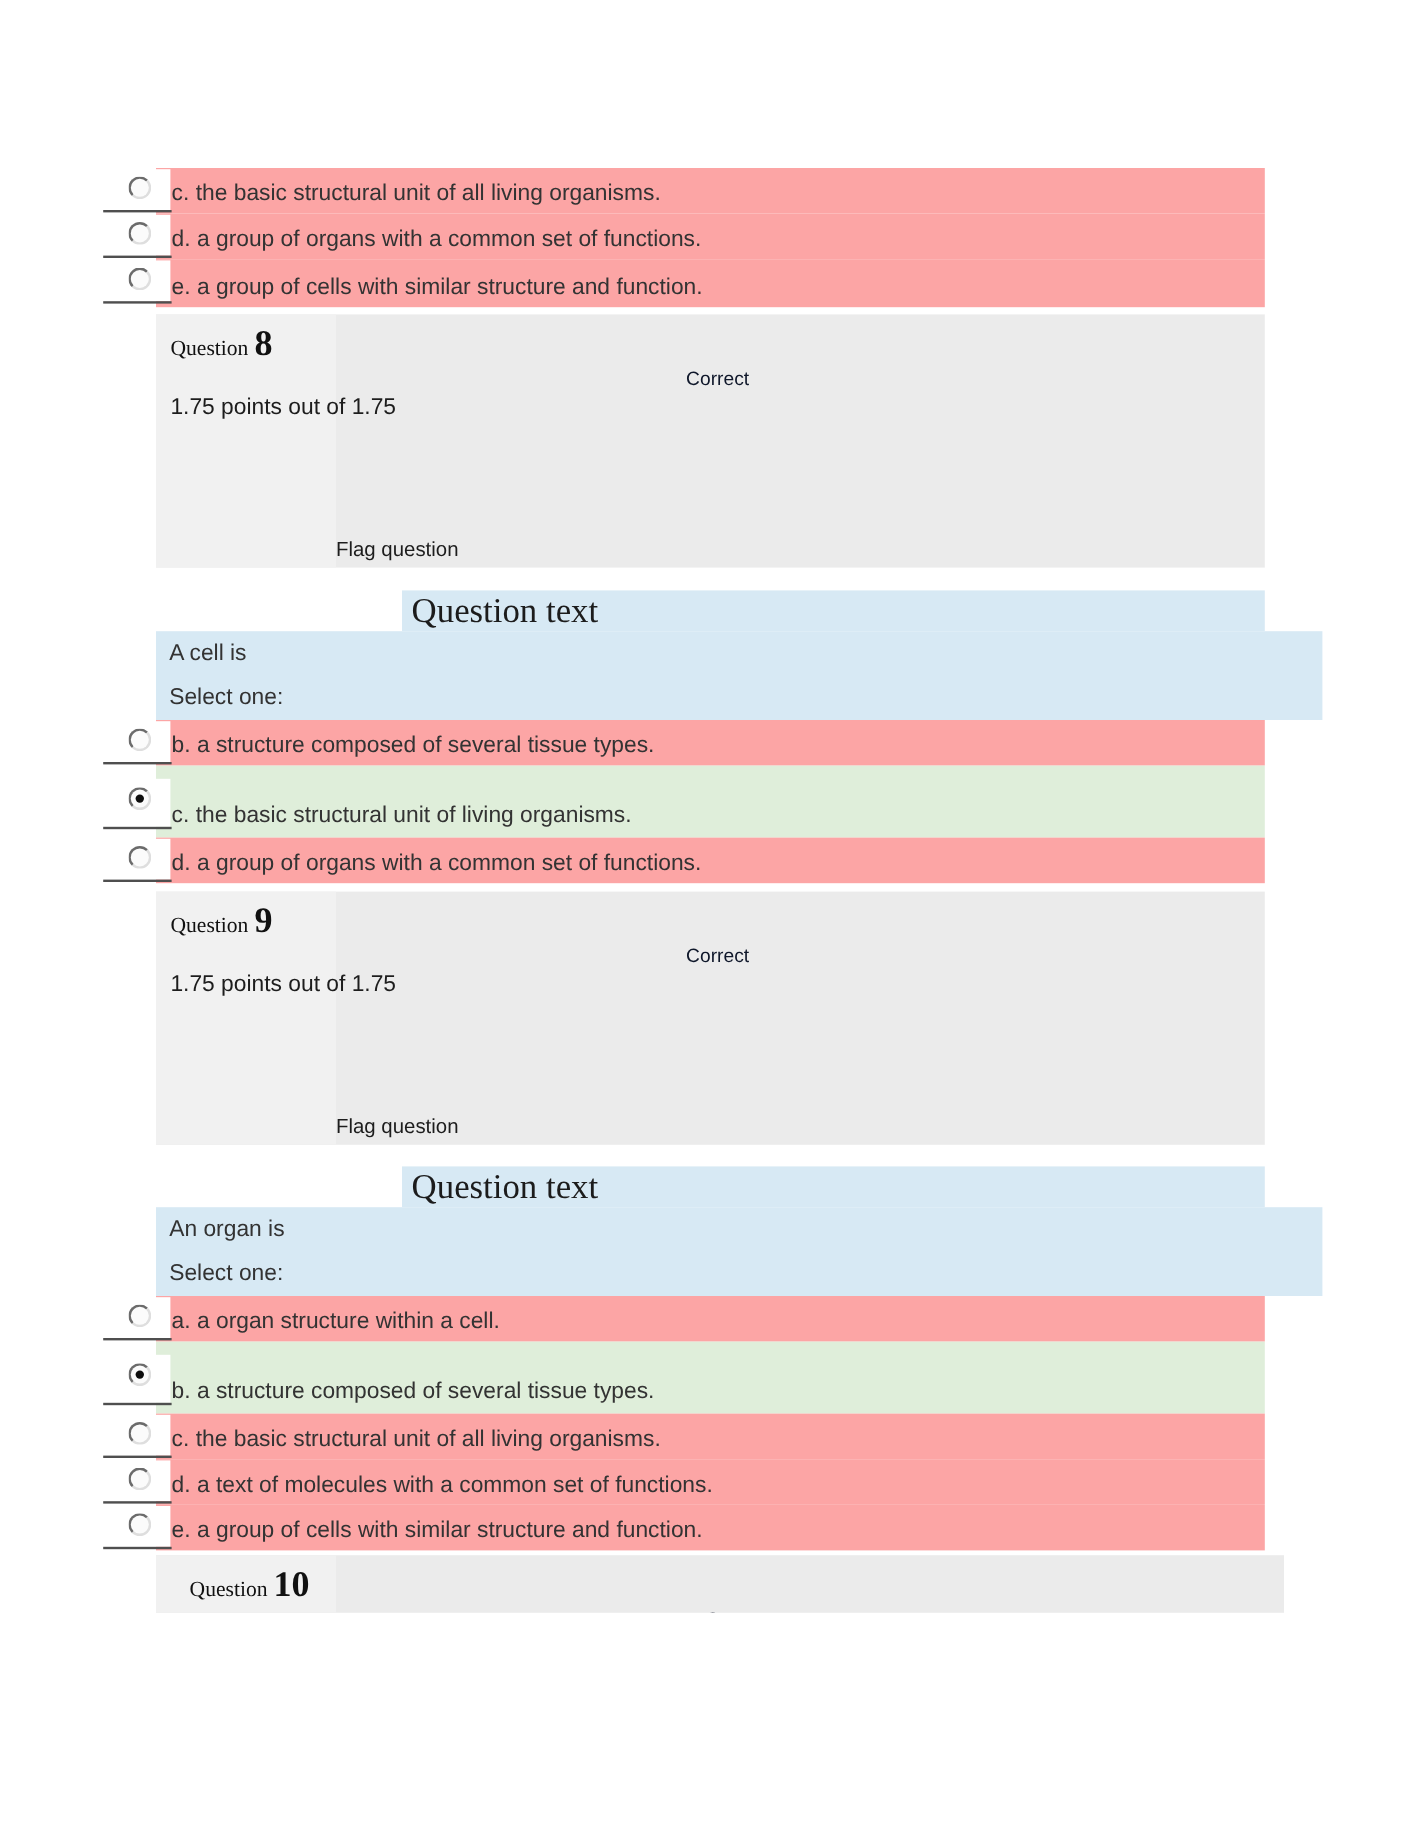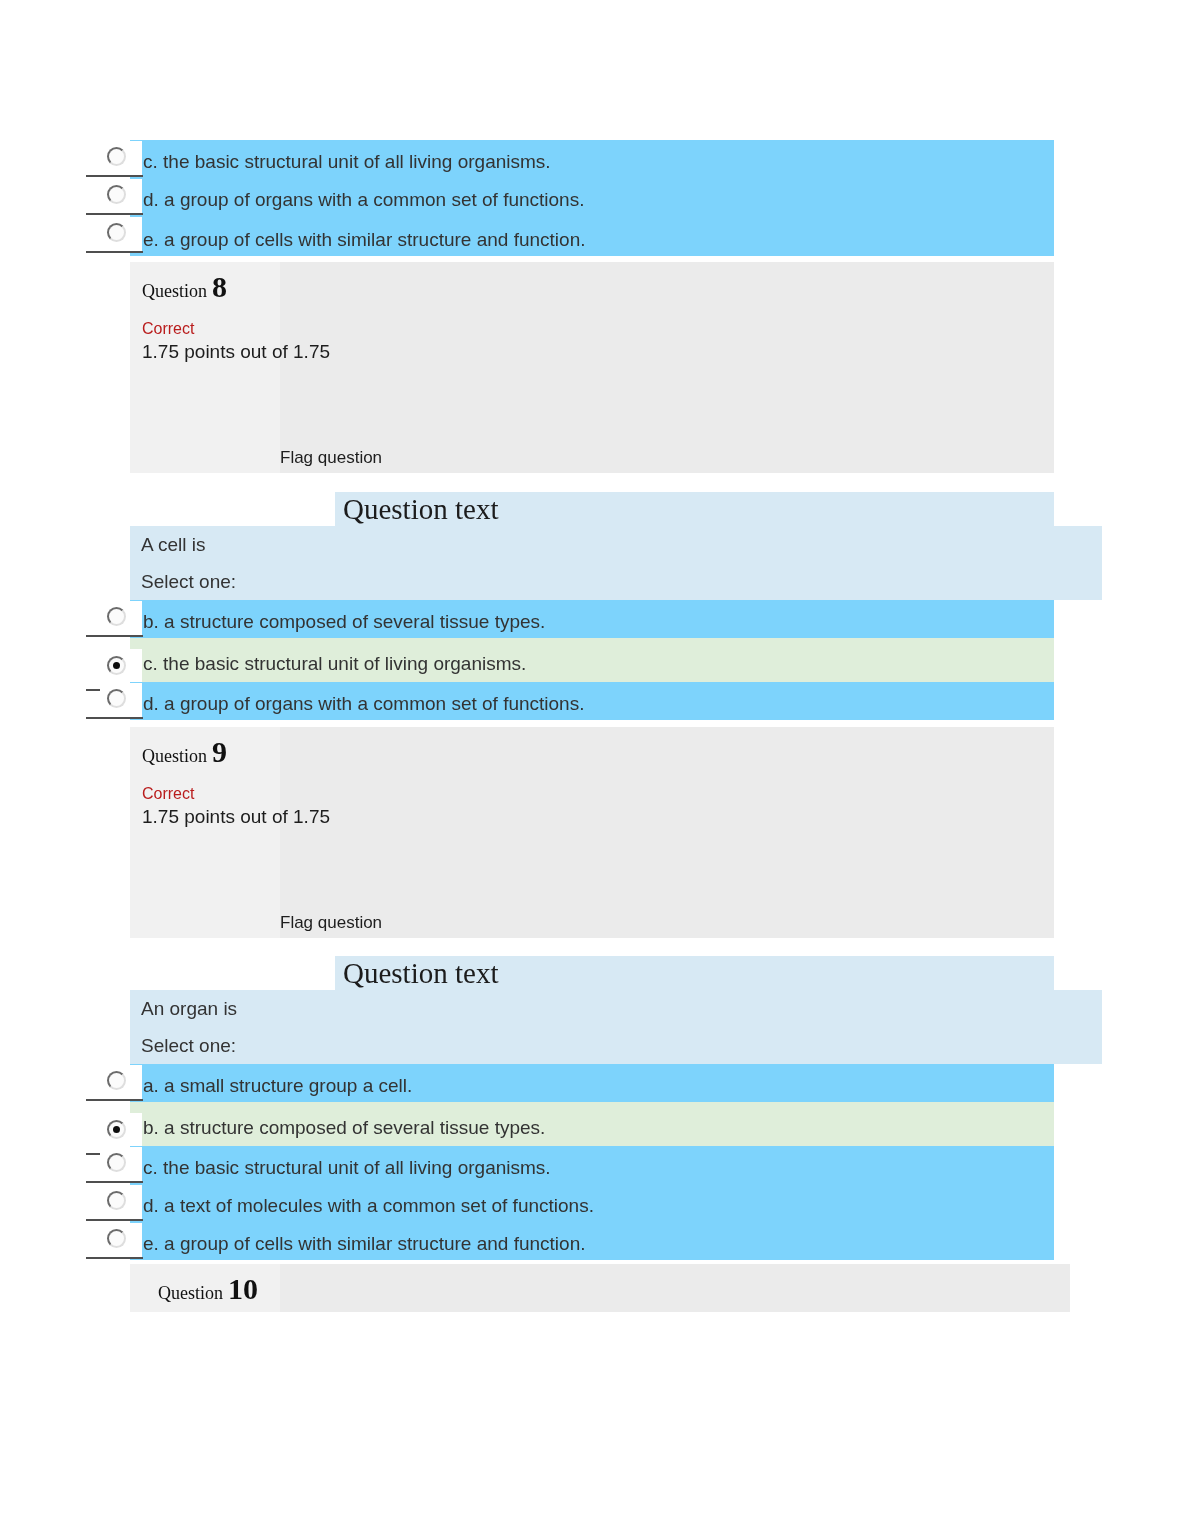--- a/index.html
+++ b/index.html
@@ -6,23 +6,23 @@
   body {
     width:1190px; height:1540px; background:#ffffff; overflow:hidden;
     font-family:"Liberation Sans", sans-serif; color:#2e2e2e; position:relative;
   }
   .page { position:relative; width:1190px; height:1540px; }
 
   
   .opt-row {
     position:relative; margin-left:130px; width:924px; height:38px;
     box-sizing:border-box; display:flex; align-items:flex-end; padding-bottom:5px;
-    background:#7dd3fc;
+    background:#fca5a5;
   }
-  .opt-row.green { background:#dfeeda; height:44px; padding-bottom:7px; }
+  .opt-row.green { background:#dfeeda; height:60px; padding-bottom:7px; }
   .opt-row.h40 { height:40px; }
   .opt-text { margin-left:13px; font-size:19px; color:#333333; white-space:nowrap; }
 
   
   .radio {
     position:absolute; left:-30px; top:1px; width:42px; height:34px; background:#ffffff;
   }
   .radio::after {
     content:""; position:absolute; left:-14px; width:57px; bottom:-2px;
     border-bottom:2px solid #4f4f4f;
@@ -42,21 +42,21 @@
   
   .info-block {
     position:relative; margin-left:130px; width:924px; height:211px;
     background:#ebebeb; overflow:hidden;
   }
   .info-block.short { height:48px; }
   .info-left-col { position:absolute; left:0; top:0; width:150px; height:100%; background:#f1f1f1; }
   .q-title { position:relative; padding:8px 0 0 12px; font-family:"Liberation Serif", serif; color:#111; }
   .q-label { font-size:18px; }
   .q-num { font-size:30px; font-weight:bold; margin-left:5px; }
-  .q-status { position:relative; margin:16px 0 0 12px; font-size:16px; color:#b91c1c; }
+  .q-status { position:relative; margin:4px 0 0 12px; font-size:16px; color:#0f172a;text-align:center; }
   .q-points { position:relative; margin:3px 0 0 12px; font-size:19px; color:#1d1d1d; }
   .flag-link { position:absolute; left:150px; bottom:5px; font-size:17px; color:#1d1d1d; }
 
   
   .qtext-header {
     margin-left:335px; width:719px; height:34px; background:#d7e9f4;
     font-family:"Liberation Serif", serif; font-size:29px; color:#1c1c1c;
     line-height:35px; padding-left:8px; box-sizing:border-box;
   }
   .stem-block {
@@ -144,21 +144,21 @@
 
   <div class="qtext-header mt18">Question text</div>
   <div class="stem-block">
     <p class="stem">An organ is</p>
     <p class="prompt">Select one:</p>
   </div>
   <div class="opt-row">
     <span class="radio">
         <span class="rb"></span>
       </span>
-    <span class="opt-text">a. a small structure group a cell.</span>
+    <span class="opt-text">a. a organ structure within a cell.</span>
   </div>
   <div class="opt-row green">
     <span class="radio">
         <span class="rb checked"></span>
       </span>
     <span class="opt-text">b. a structure composed of several tissue types.</span>
   </div>
   <div class="opt-row">
     <span class="radio">
         <span class="rb"></span>

